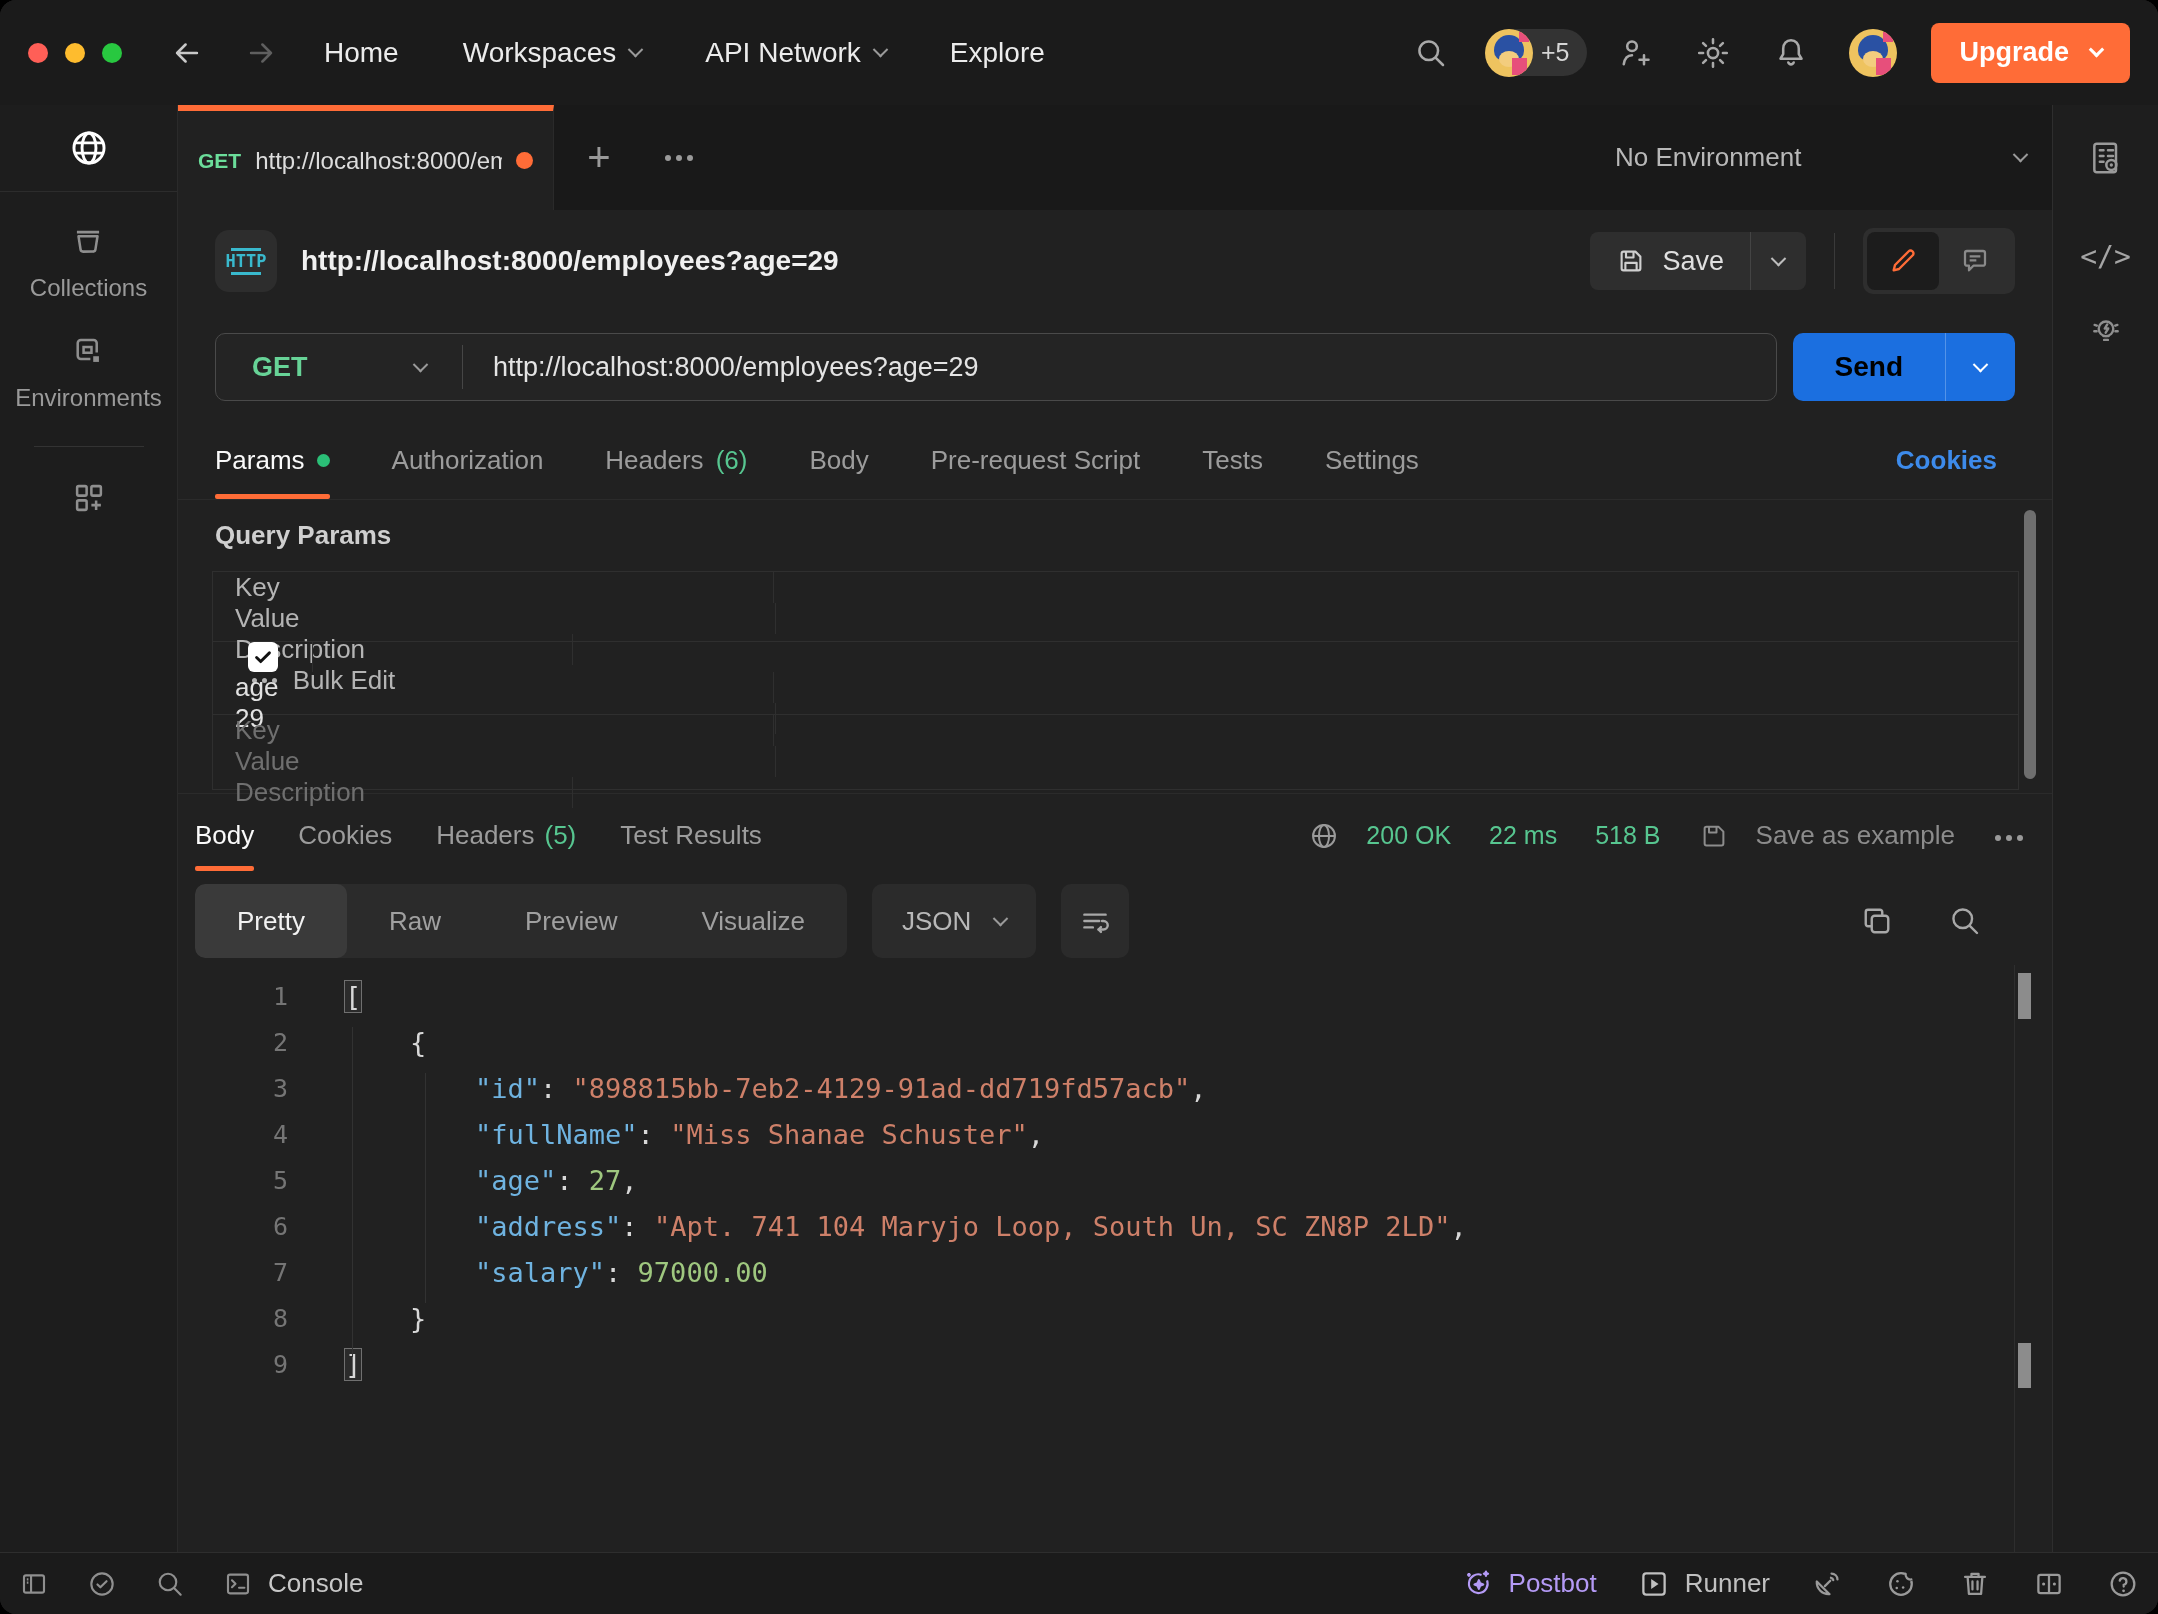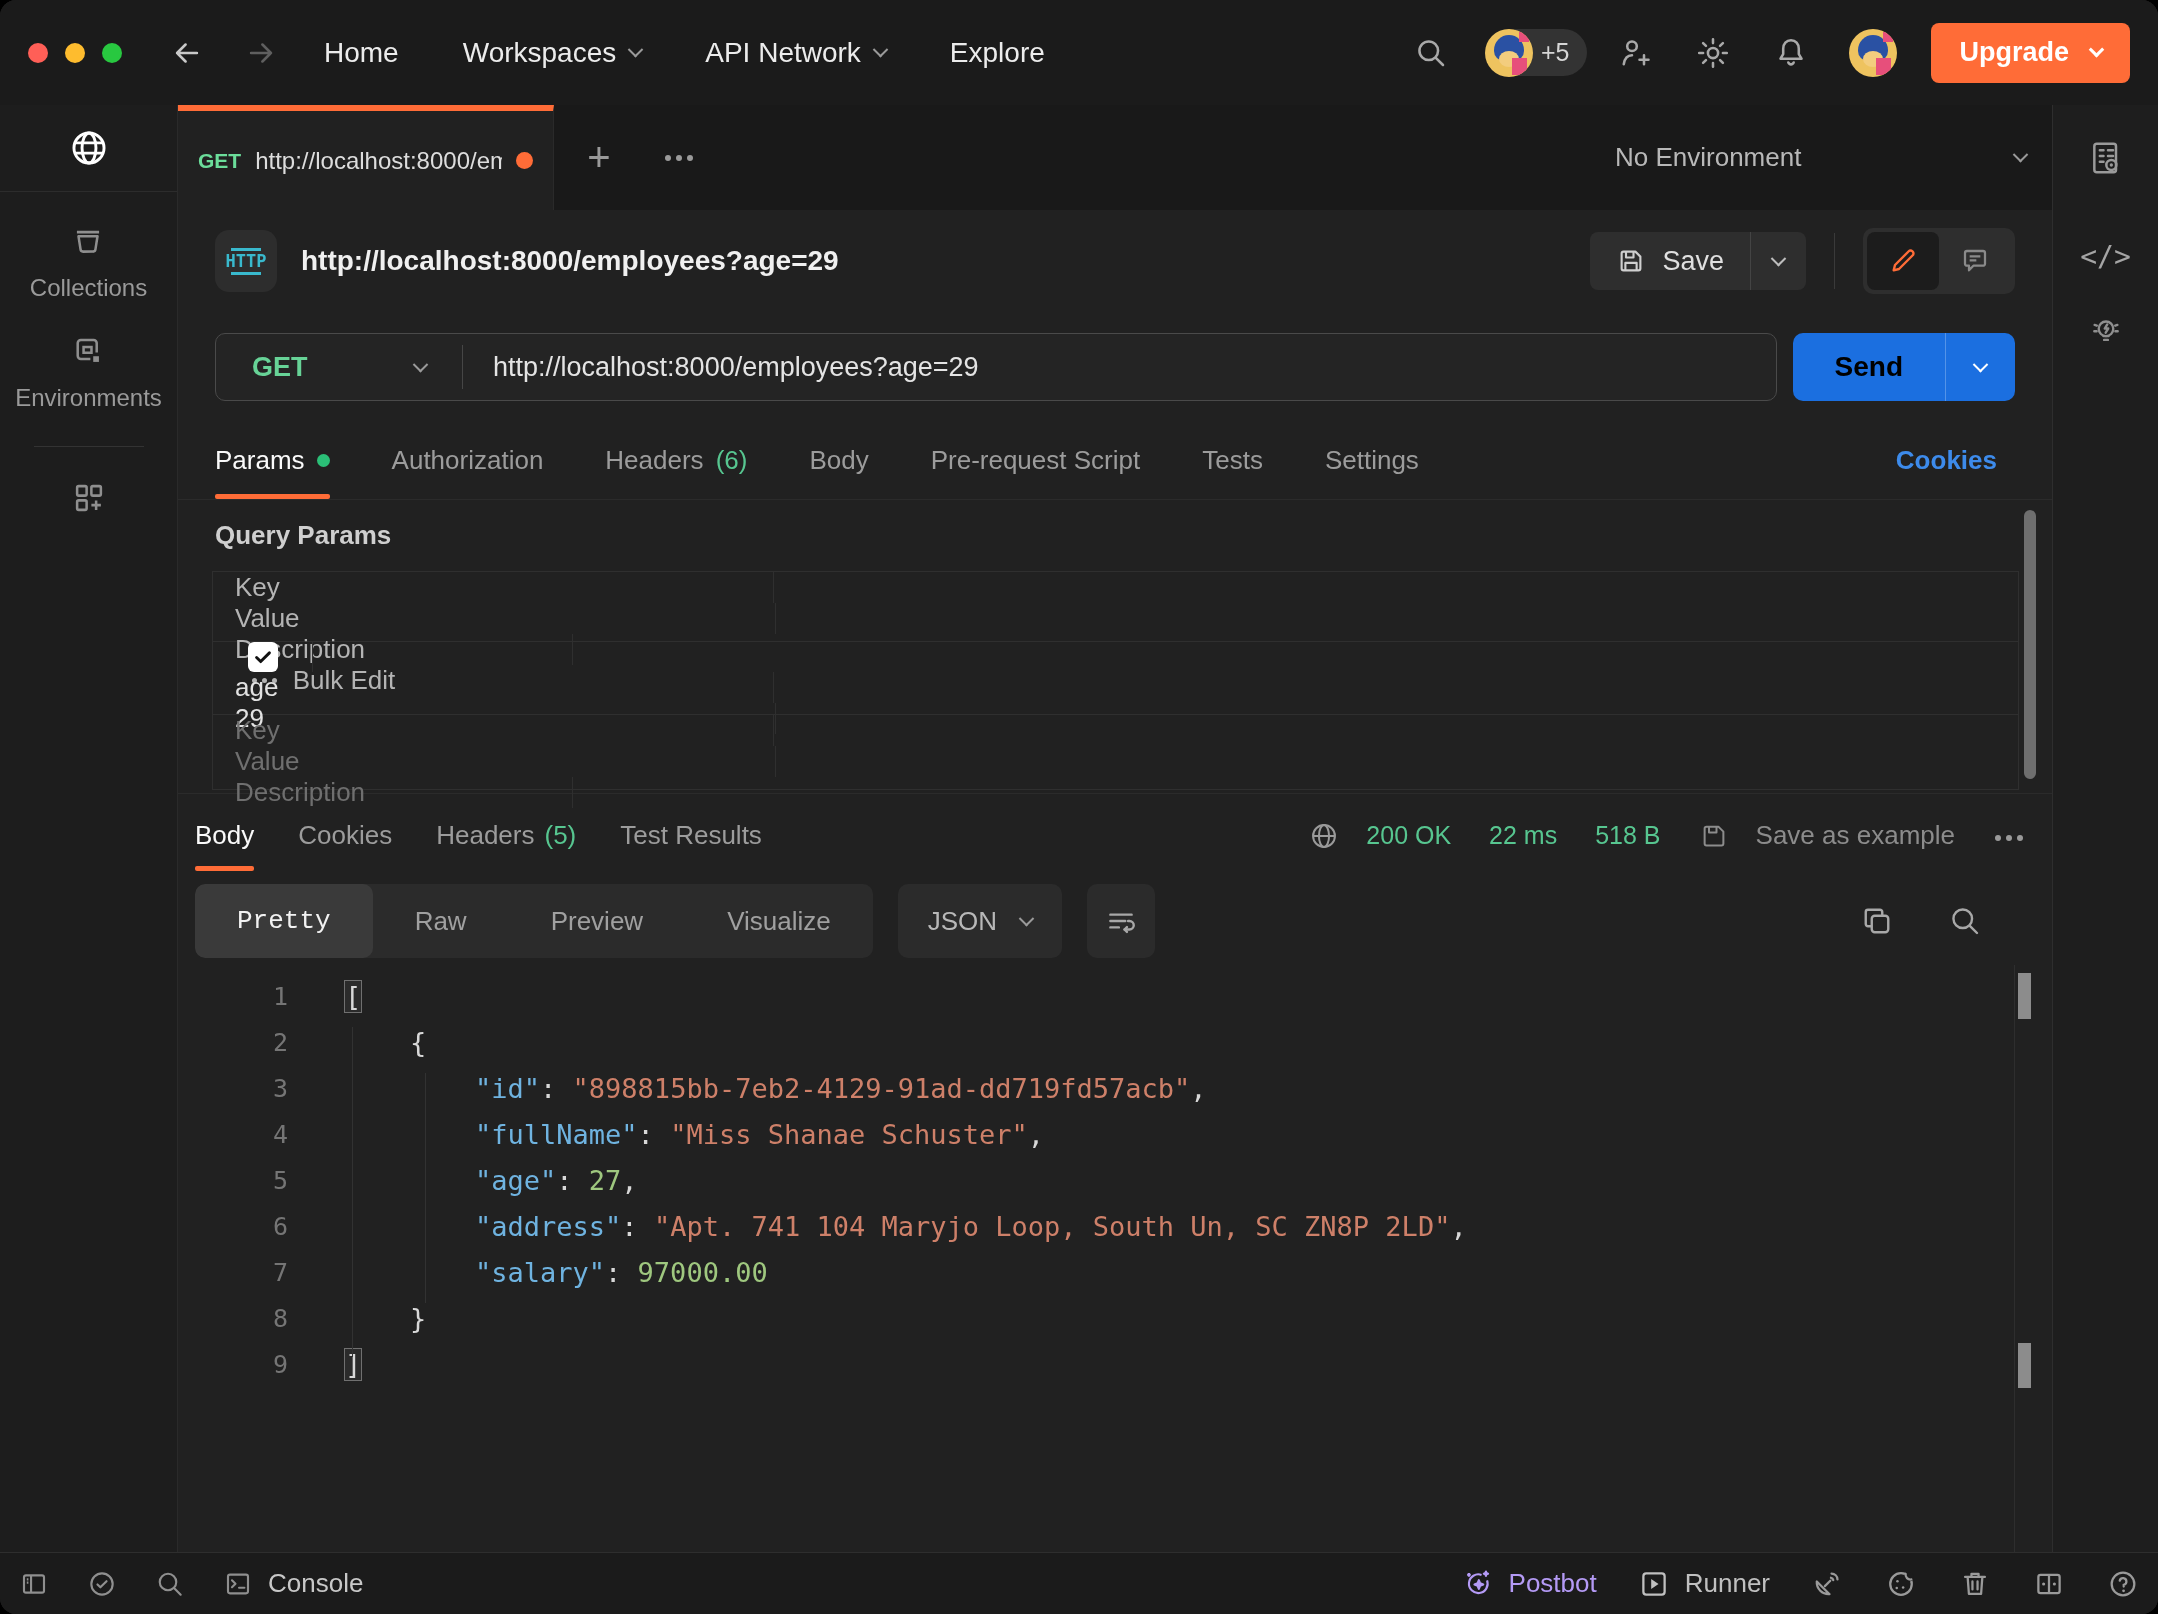--- a/index.html
+++ b/index.html
@@ -129,21 +129,21 @@
   .resp-meta .globe { color:#9a9a9a; margin-right:26px; } .resp-meta .globe svg{ width:32px; height:32px; display:block;}
   .stat { color:#57c690; font-size:25px; margin-right:38px; cursor:default; }
   .save-example { display:flex; align-items:center; gap:27px; color:#8c8c8c; font-size:26px; margin-right:40px; cursor:pointer; }
   .save-example svg { width:30px; height:30px; }
   .resp-more { color:#9a9a9a; margin-right:12px; cursor:pointer; }
 
   
   .resptoolbar { height:88px; display:flex; align-items:center; padding:0 17px; flex:none; }
   .viewseg { background:#2b2b2b; border-radius:10px; display:flex; height:74px; align-items:stretch; overflow:hidden; }
   .viewseg .vcell { display:flex; align-items:center; padding:0 42px; font-size:26px; color:#a0a0a0; cursor:pointer; }
-  .viewseg .vcell.active { background:#3a3a3a; color:#f2f2f2; border-radius:10px;font-family:Liberation Mono, monospace; }
+  .viewseg .vcell.active { background:#3a3a3a; color:#f2f2f2; border-radius:10px; }
   .lang-select { margin-left:25px; height:74px; background:#2b2b2b; border-radius:10px; display:flex; align-items:center; gap:24px; padding:0 30px; cursor:pointer; }
   .lang-select .lang-label { color:#b8b8b8; font-size:26px; }
   .lang-select .chev { color:#9a9a9a; }
   .wrap-btn { margin-left:25px; width:68px; height:74px; background:#2b2b2b; border-radius:10px; display:flex; align-items:center; justify-content:center; color:#a8a8a8; cursor:pointer; }
   .wrap-btn svg { width:34px; height:34px; }
   .resptool-right { margin-left:auto; display:flex; align-items:center; gap:52px; padding-right:52px; color:#a8a8a8; }
   .resptool-right svg { width:36px; height:36px; display:block; cursor:pointer; }
 
   
   .codearea { flex:1; position:relative; font-family:"DejaVu Sans Mono", monospace; font-size:27px; overflow:hidden; padding-top:8px; }

